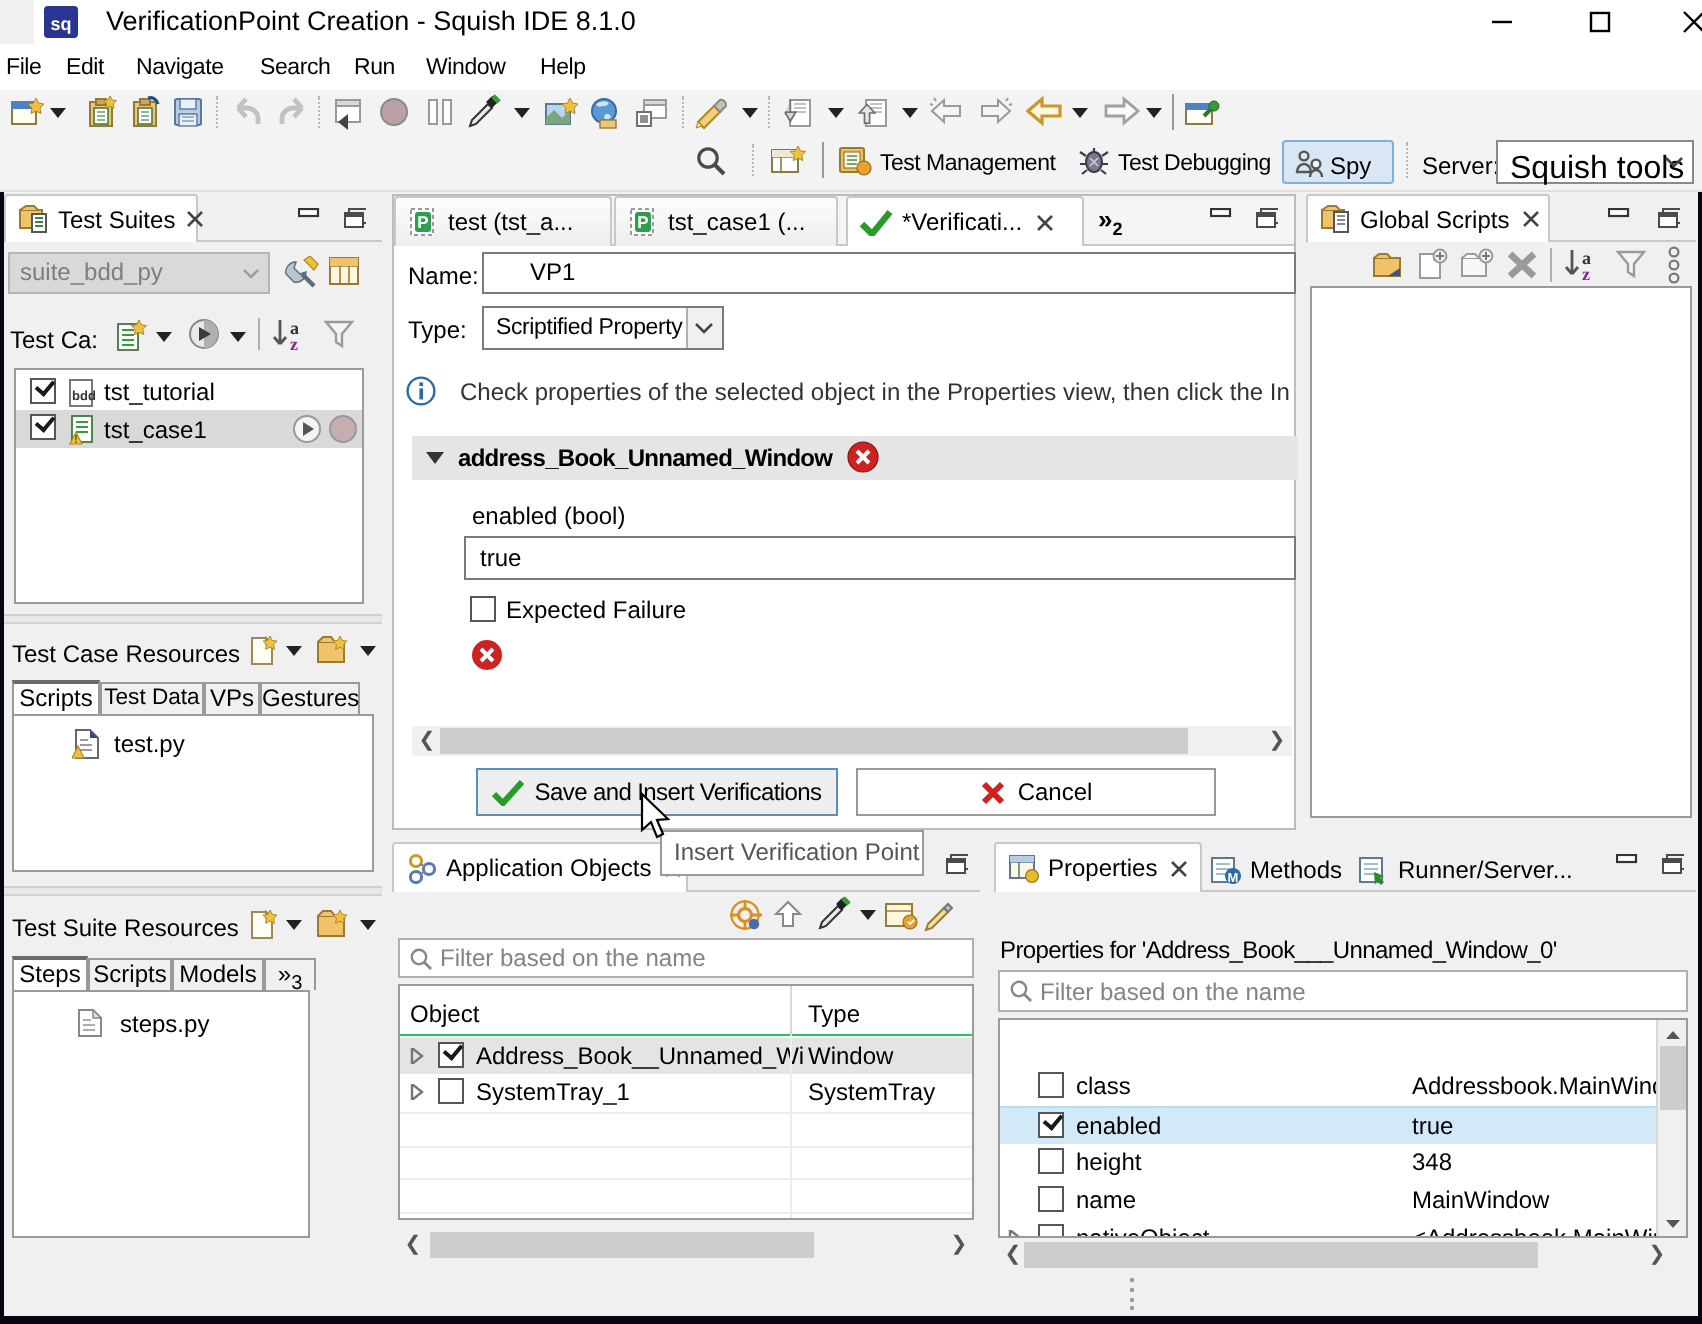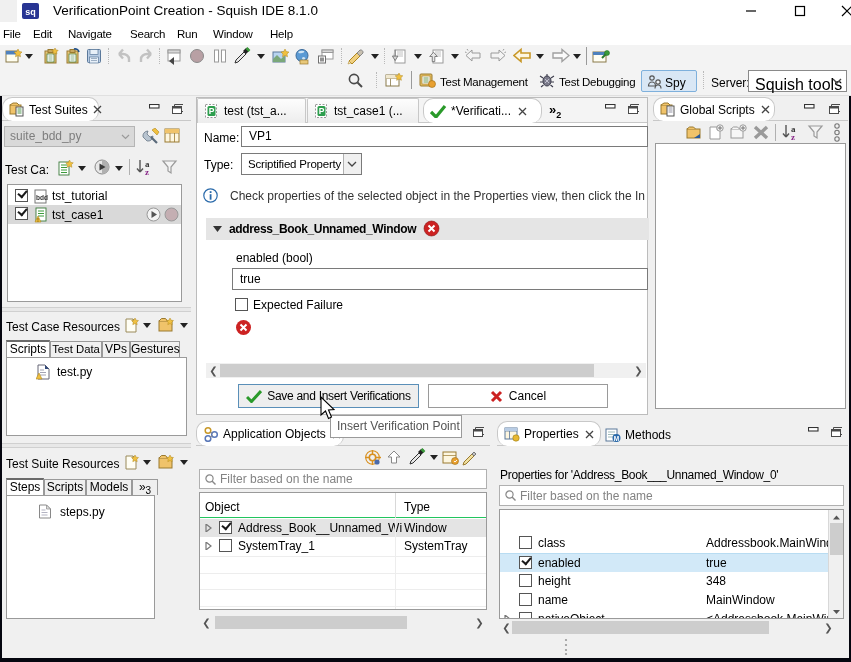--- a/index.html
+++ b/index.html
@@ -10,21 +10,21 @@
 .menubar { left:0; top:22px; width:851px; height:23px; background:#fff; }
 .menubar span { position:absolute; top:6px; font-size:11.5px; letter-spacing:-0.2px; }
 .toolbar { left:0; top:45px; width:851px; height:51px; background:#f3f3f3; border-bottom:1px solid #e0e0e0; }
 .edge-l { left:0; top:96px; width:2px; height:566px; background:#05060f; }
 .edge-r { left:849px; top:96px; width:2px; height:566px; background:#05060f; }
 .edge-b { left:0; top:658px; width:851px; height:4px; background:#05060f; }
 .panel { background:#f0f0f0; }
 .tabbar { position:absolute; left:0; top:0; right:0; height:25px; border-bottom:1px solid #c8c8c8; }
 .tab svg { flex-shrink:0; }
 .tab { position:absolute; top:0; height:25px; display:flex; align-items:center; padding:0 6px; background:linear-gradient(#fdfdfd,#ededed); border:1px solid #c8c8c8; border-bottom:none; border-radius:2px 2px 0 0; white-space:nowrap; }
-.tab.active { background:#fff;border-radius:10px; }
+.tab.active { background:#fff; }
 .winbtns { position:absolute; top:5px; right:4px; display:flex; gap:9px; }
 .whitebox { position:absolute; background:#fff; border:1px solid #a8a8a8; }
 .filterbox { position:absolute; background:#fff; border:1px solid #b0b0b0; color:#838383; display:flex; align-items:center; padding-left:4px; }
 .cb { display:inline-block; width:13px; height:13px; background:#fff; border:1px solid #555; position:relative; }
 .cb.ck::after { content:""; position:absolute; left:2px; top:0px; width:7px; height:4px; border-left:2px solid #1a1a1a; border-bottom:2px solid #1a1a1a; transform:rotate(-50deg); }
 .hsb { position:absolute; height:15px; background:#f0f0f0; }
 .hsb .ar { position:absolute; top:0; width:15px; height:15px; color:#555; font-size:10px; text-align:center; line-height:15px; }
 .hsb .th { position:absolute; top:1px; height:13px; background:#cdcdcd; }
 .gline { position:absolute; background:#ededed; height:1px; }
 .sep { position:absolute; width:1px; background:#cccccc; }
@@ -438,21 +438,21 @@
         <rect x="0.5" y="0.5" width="9.5" height="3.5" fill="#fff" stroke="#333" stroke-width="1.1"></rect>
       </svg>
     <svg width="11" height="10">
         <rect x="0.5" y="2.5" width="9" height="7" fill="#fff" stroke="#4a4a4a"></rect>
         <rect x="0.5" y="2.5" width="9" height="2" fill="#4a4a4a"></rect>
         <path d="M2.5 2 v-1.5 h9 v7 h-2" fill="none" stroke="#4a4a4a"></path>
       </svg>
   </div>
   
   <span class="abs" style="left:7px;top:33px;">Name:</span>
-  <div class="abs" style="left:44px;top:28px;width:407px;height:21px;border:1px solid #7a7a7a;background:#fff;line-height:19px;padding-left:7px;">VP1</div>
+  <div class="abs" style="left:44px;top:28px;width:407px;height:21px;border:1px solid #7a7a7a;background:#fff;line-height:19px;padding-left:23px;">VP1</div>
   
   <span class="abs" style="left:7px;top:60px;">Type:</span>
   <div class="abs" style="left:44px;top:55px;width:121px;height:22px;border:1px solid #7a7a7a;background:#fff;line-height:20px;padding-left:6px;font-size:11.5px;letter-spacing:-0.2px;">Scriptified Property
     <div style="position:absolute;right:0;top:0;width:18px;height:20px;background:#f0f0f0;border-left:1px solid #b0b0b0;"></div>
     <svg style="position:absolute;right:4px;top:7px" width="10" height="7">
         <path d="M1 1 l4 4 4 -4" fill="none" stroke="#444" stroke-width="1.3"></path>
       </svg>
   </div>
   
   <svg class="abs" style="left:6px;top:90px" width="15" height="15">
@@ -674,20 +674,28 @@
   </div>
   <div class="abs" style="left:108px;top:3px;height:22px;display:flex;align-items:center;">
     <svg width="16" height="16" style="margin-right:4px">
         <rect x="1" y="2" width="11" height="12" fill="#fff" stroke="#5a789a"></rect>
         <path d="M3 5 h7 M3 7.5 h7 M3 10 h7" stroke="#8aa" stroke-width=".8"></path>
         <circle cx="11.5" cy="11" r="4" fill="#2a6aaa"></circle>
         <text x="11.5" y="14" font-size="6.5" font-weight="bold" fill="#fff" text-anchor="middle" font-family="Liberation Sans">M</text>
       </svg>
     <span>Methods</span>
   </div>
+  <div class="abs" style="left:182px;top:3px;height:22px;display:flex;align-items:center;">
+    <svg width="16" height="16" style="margin-right:4px">
+        <rect x="1" y="2" width="11" height="12" fill="#fff" stroke="#5a789a"></rect>
+        <path d="M3 5 h7 M3 7.5 h7 M3 10 h7" stroke="#8aa" stroke-width=".8"></path>
+        <path d="M8 9 l5 2 -2 1 2 2 -1.5 1.5 -2 -2 -1 2z" fill="#2a8a2a"></path>
+      </svg>
+    <span>Runner/Server...</span>
+  </div>
   <div class="winbtns" style="top:6px;right:6px;gap:12px;">
     <svg width="11" height="10">
         <rect x="0.5" y="0.5" width="9.5" height="3.5" fill="#fff" stroke="#333" stroke-width="1.1"></rect>
       </svg>
     <svg width="11" height="10">
         <rect x="0.5" y="2.5" width="9" height="7" fill="#fff" stroke="#4a4a4a"></rect>
         <rect x="0.5" y="2.5" width="9" height="2" fill="#4a4a4a"></rect>
         <path d="M2.5 2 v-1.5 h9 v7 h-2" fill="none" stroke="#4a4a4a"></path>
       </svg>
   </div>

